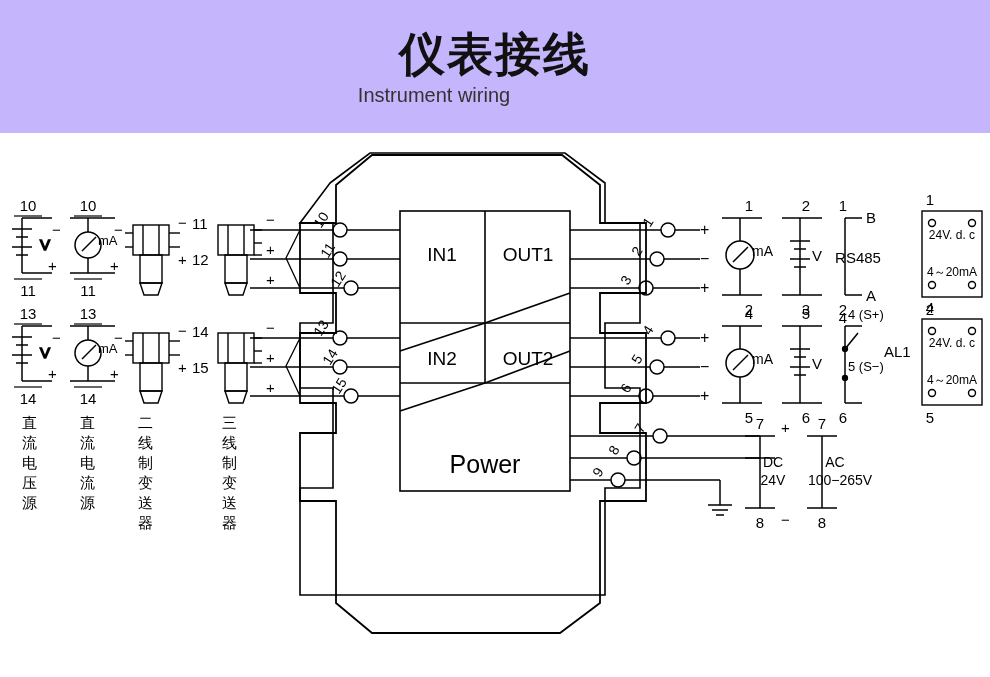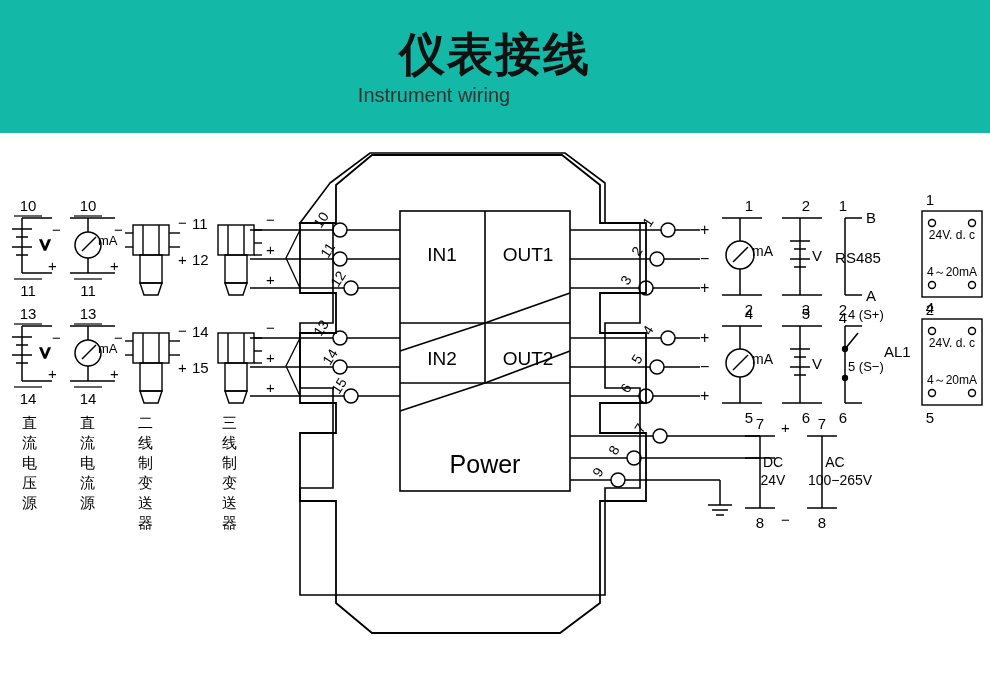--- a/index.html
+++ b/index.html
@@ -1,18 +1,18 @@
 <!DOCTYPE html>
 <html><head>
 <meta charset="utf-8">
 <style>
   html,body{margin:0;padding:0;background:#ffffff;}
   body{width:990px;height:677px;font-family:"Liberation Sans",sans-serif;overflow:hidden;}
   #root{position:relative;width:990px;height:677px;}
-  .header{position:absolute;left:0;top:0;width:990px;height:133px;background:#14b8a6;}
+  .header{position:absolute;left:0;top:0;width:990px;height:133px;background:#c4b5fd;}
   .header .cn{position:absolute;left:0;top:24px;width:990px;text-align:center;font-size:46px;font-weight:bold;color:#111;letter-spacing:2px;font-family:"DejaVu Sans",sans-serif;}
   .header .en{position:absolute;left:0;top:84px;width:868px;text-align:center;font-size:20px;color:#333;font-family:"Liberation Sans",sans-serif;}
   .canvas{position:absolute;left:0;top:133px;width:990px;height:544px;}
   svg{display:block;}
   text{font-family:"Liberation Sans",sans-serif;fill:#000;}
   .cnlab{font-family:"DejaVu Sans",sans-serif;}
 </style>
 </head>
 <body>
 

